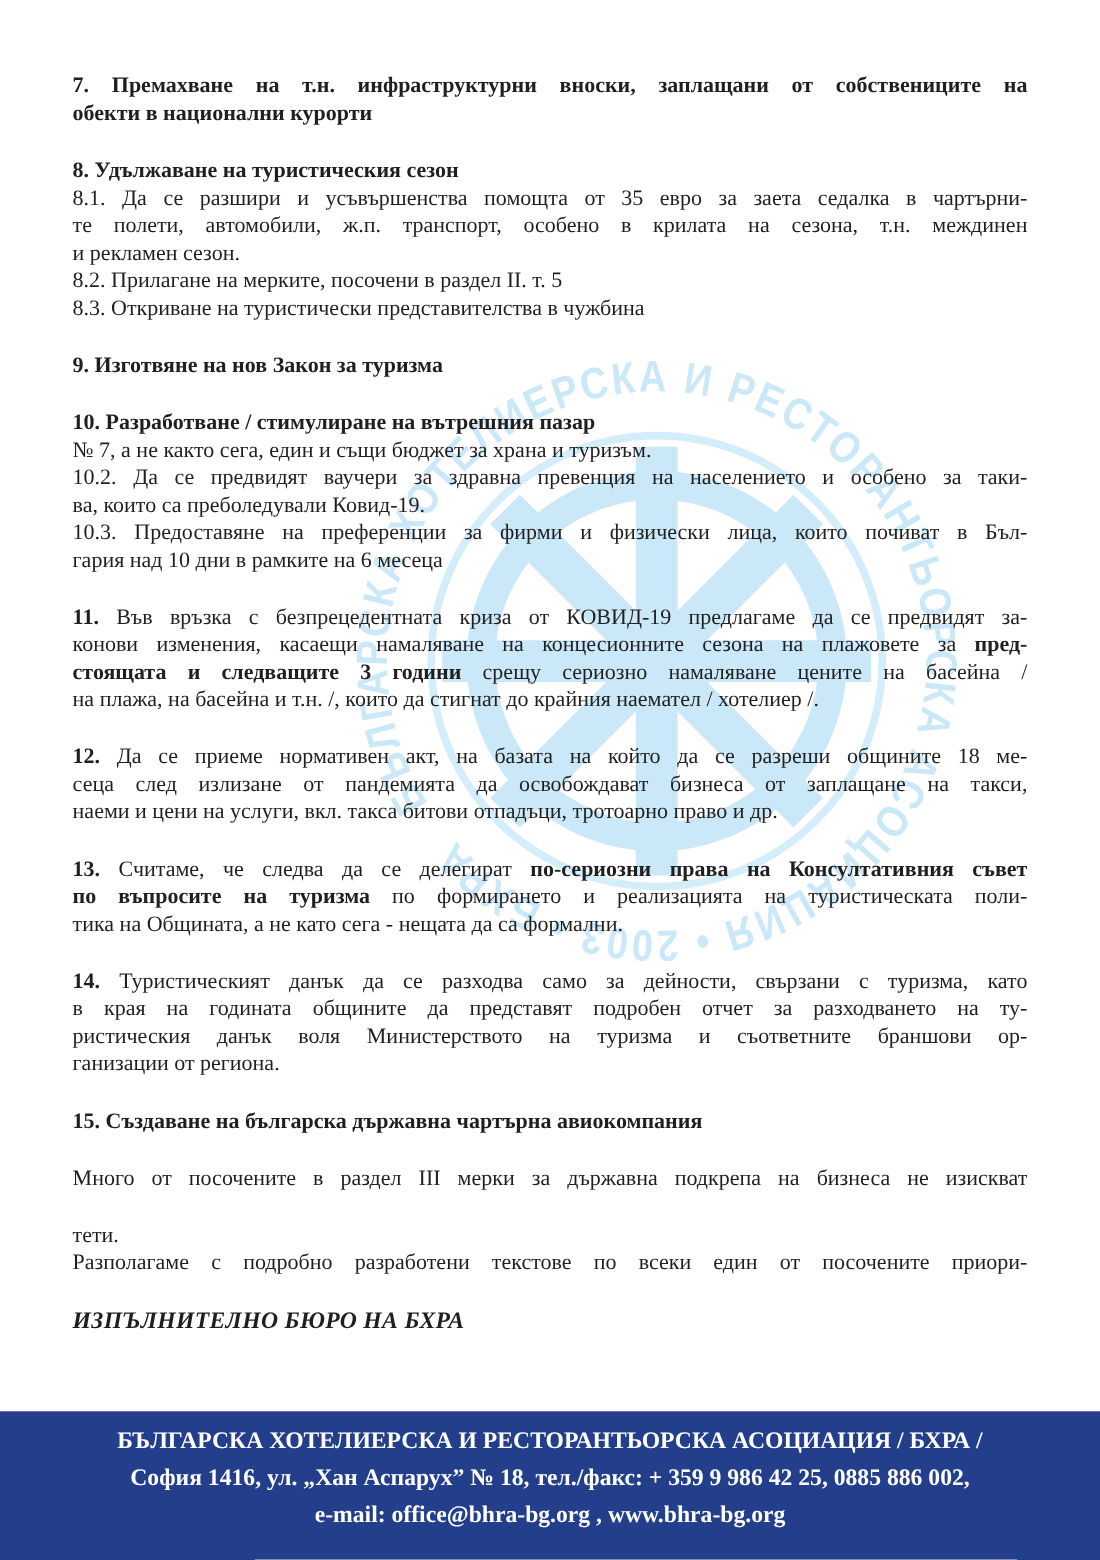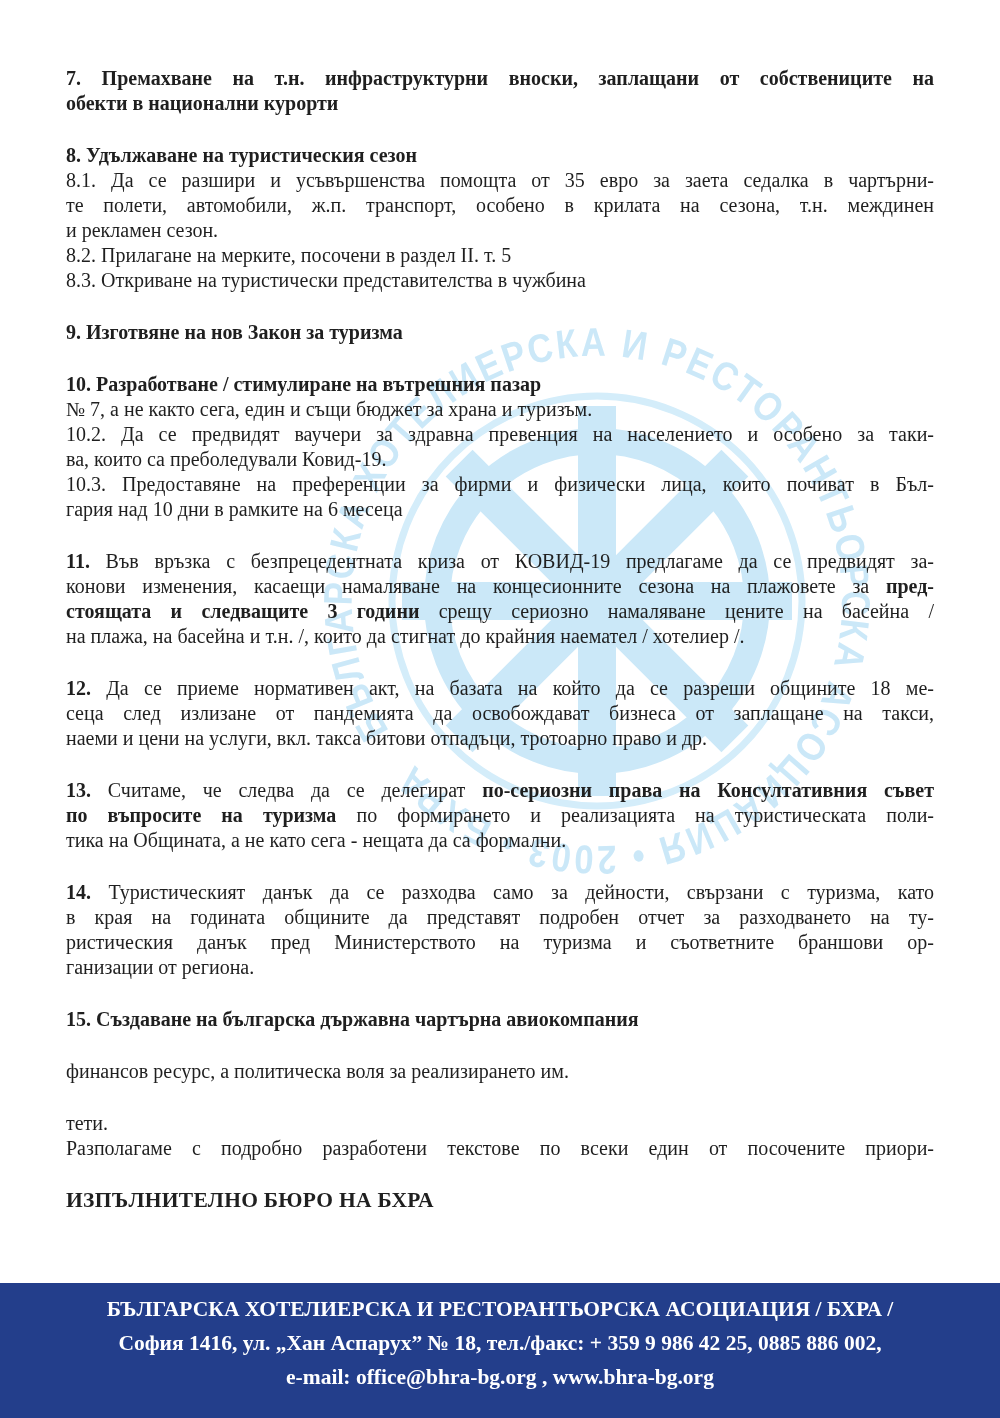--- a/index.html
+++ b/index.html
@@ -18,21 +18,21 @@
   .doc {
     position:absolute; left:66px; top:66px; width:868px;
     z-index:1;
     color:#1f1f1f;
     font-size:20px;
     line-height:25px;
   }
   .para { margin:0; }
   .para.gap { margin-top:27px; }
   .para.bold { font-weight:bold; }
-  .para.caps { font-size:21.5px; letter-spacing:0.3px; }
+  .para.caps { font-size:21.5px; letter-spacing:0.3px;font-style:italic; }
   .line { text-align:justify; text-align-last:justify; -moz-text-align-last:justify; }
   .line.last { text-align-last:left; -moz-text-align-last:left; }
   .b { font-weight:bold; }
   .footer {
     position:absolute; left:0; right:0; top:1283px; bottom:0;
     z-index:2;
     color:#ffffff;
     text-align:center;
     font-weight:bold;
     padding-top:9px;
@@ -123,28 +123,28 @@
         <div class="line last">наеми и цени на услуги, вкл. такса битови отпадъци, тротоарно право и др.</div>
       </div>
       <div class="para gap">
         <div class="line"><span class="b">13.</span><span> Считаме, че следва да се делегират </span><span class="b">по-сериозни права на Консултативния съвет</span></div>
         <div class="line"><span class="b">по въпросите на туризма</span><span> по формирането и реализацията на туристическата поли-</span></div>
         <div class="line last">тика на Общината, а не като сега - нещата да са формални.</div>
       </div>
       <div class="para gap">
         <div class="line"><span class="b">14.</span><span> Туристическият данък да се разходва само за дейности, свързани с туризма, като</span></div>
         <div class="line">в края на годината общините да представят подробен отчет за разходването на ту-</div>
-        <div class="line">ристическия данък пред Министерството на туризма и съответните браншови ор-</div>
+        <div class="line">ристическия данък воля Министерството на туризма и съответните браншови ор-</div>
         <div class="line last">ганизации от региона.</div>
       </div>
       <div class="para bold gap">
         <div class="line last">15. Създаване на българска държавна чартърна авиокомпания</div>
       </div>
       <div class="para gap">
-        <div class="line last">финансов ресурс, а политическа воля за реализирането им.</div>
+        <div class="line">Много от посочените в раздел III мерки за държавна подкрепа на бизнеса не изискват</div>
       </div>
       <div class="para gap">
         <div class="line last">тети.</div>
         <div class="line">Разполагаме с подробно разработени текстове по всеки един от посочените приори-</div>
       </div>
       <div class="para bold gap caps">
         <div class="line last">ИЗПЪЛНИТЕЛНО БЮРО НА БХРА</div>
       </div>
     </div>
 

